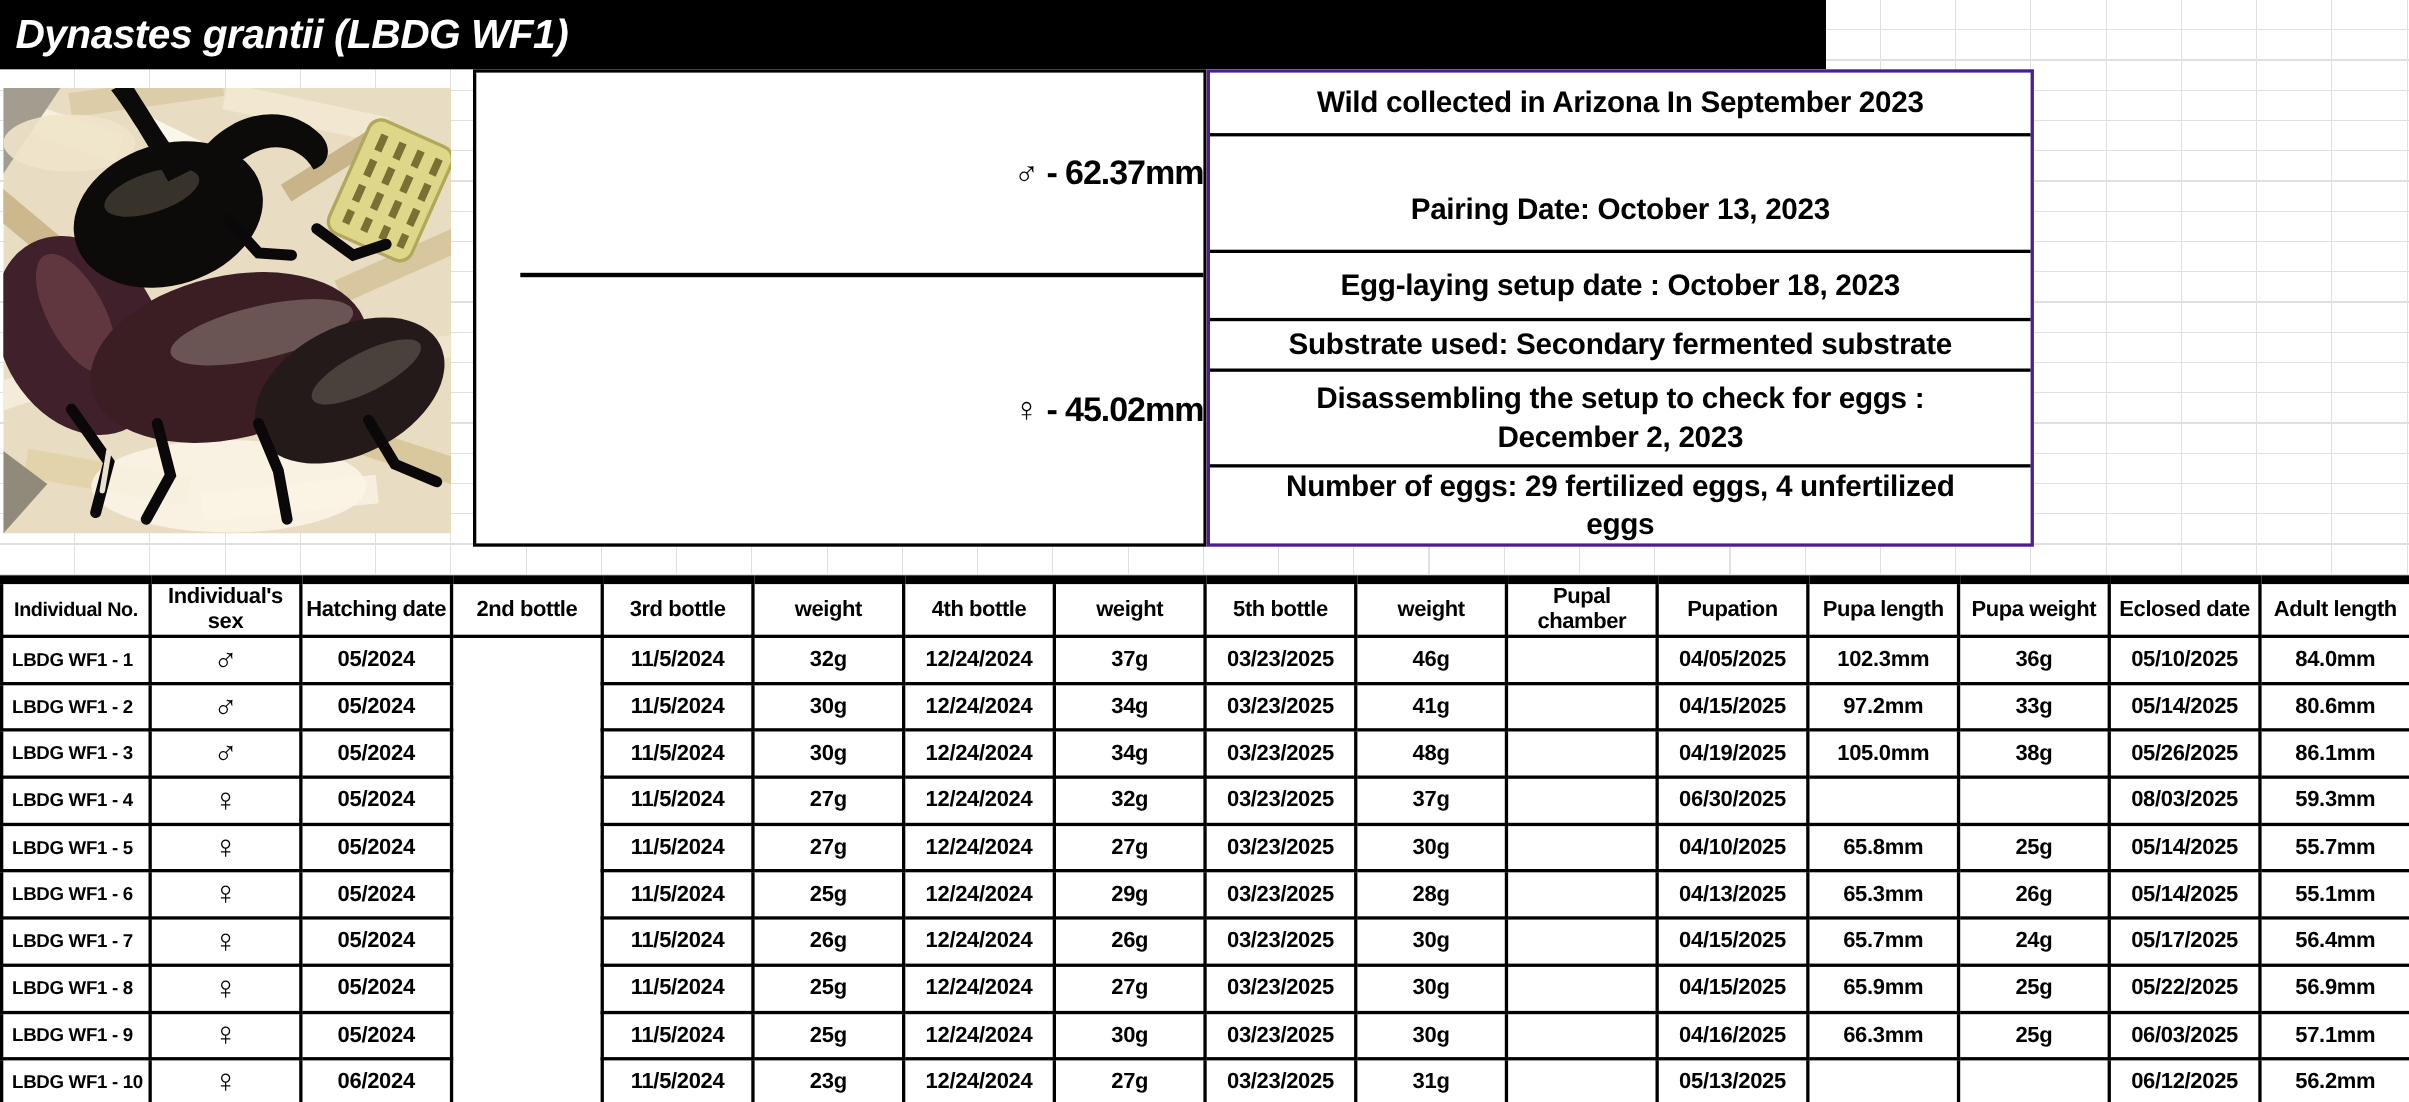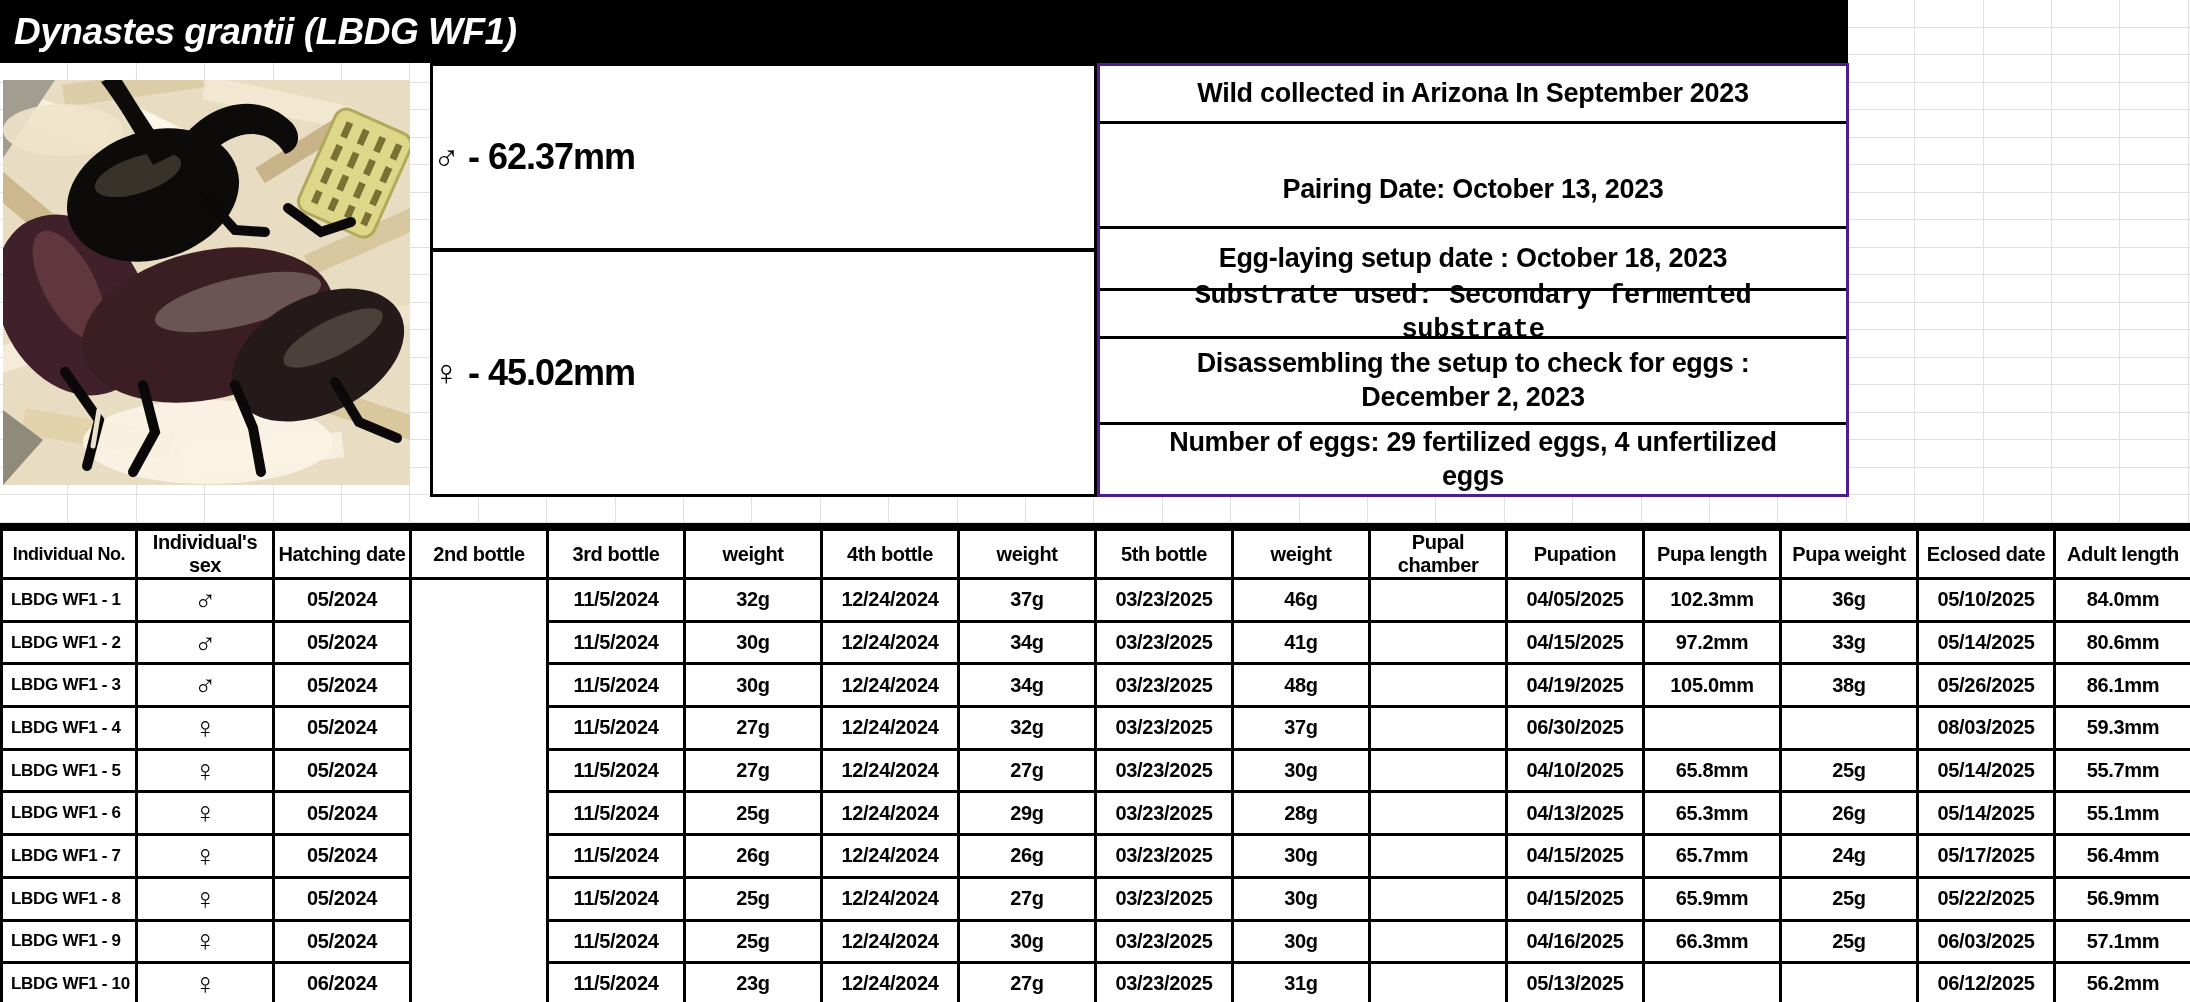--- a/index.html
+++ b/index.html
@@ -9,46 +9,46 @@
     font-family:"Liberation Sans","DejaVu Sans",sans-serif;font-weight:700;
   }
   
   .grid-underlay{
     position:absolute;inset:0;
     background-image:
       repeating-linear-gradient(to right,transparent 0 67.4px,#e0e0e0 67.4px 68.4px),
       repeating-linear-gradient(to bottom,transparent 0 26.5px,#e0e0e0 26.5px 27.5px);
   }
   .titlebar{
-    position:absolute;left:0;top:0;width:1848px;height:63px;background:#000;
+    position:absolute;left:0;top:0;width:1660px;height:63px;background:#000;
     color:#fff;font-size:37px;font-style:italic;line-height:63px;
     padding-left:14px;box-sizing:border-box;letter-spacing:-0.5px;
   }
   .photo{position:absolute;left:3px;top:80px;width:407px;height:405px;}
   .photo svg{display:block;width:100%;height:100%;}
   .measure{
     position:absolute;left:430px;top:63px;width:667px;height:434px;background:#fff;
     border:3px solid #000;box-sizing:border-box;display:flex;flex-direction:column;
   }
-  .m-cell{display:flex;align-items:center;justify-content:flex-start;font-size:36px;letter-spacing:-1px;}
+  .m-cell{display:flex;align-items:center;justify-content:flex-end;font-size:31px;letter-spacing:-1px;margin-left:40px;}
   .m-male{height:186px;border-bottom:4px solid #000;box-sizing:border-box;}
   .m-female{flex:1;border-radius:21px;}
   .info{
     position:absolute;left:1097px;top:63px;width:752px;height:434px;background:#fff;
     border:3px solid #4c1d95;box-sizing:border-box;display:flex;flex-direction:column;
   }
   .info-row{
     display:flex;align-items:center;justify-content:center;text-align:center;
     font-size:27px;line-height:1.28;letter-spacing:-0.3px;border-bottom:3px solid #000;
     white-space:pre-line;padding:0 28px;box-sizing:border-box;
   }
   .info-row:nth-child(1){height:60px;}
   .info-row:nth-child(2){height:80px;margin-top:29px;}
   .info-row:nth-child(3){height:64px;}
-  .info-row:nth-child(4){height:48px;font-family:Liberation Mono, monospace;}
+  .info-row:nth-child(4){height:48px;}
   .info-row:nth-child(5){height:90px;}
   .info-row:nth-child(6){flex:1;border-bottom:none;border-radius:11px;}
   .data-table{
     position:absolute;left:0;top:523px;width:2190px;background:#fff;
     border-collapse:collapse;table-layout:fixed;
   }
   .data-table th,.data-table td{
     border:3px solid #000;padding:0;text-align:center;overflow:hidden;
     font-weight:700;box-sizing:border-box;
   }

